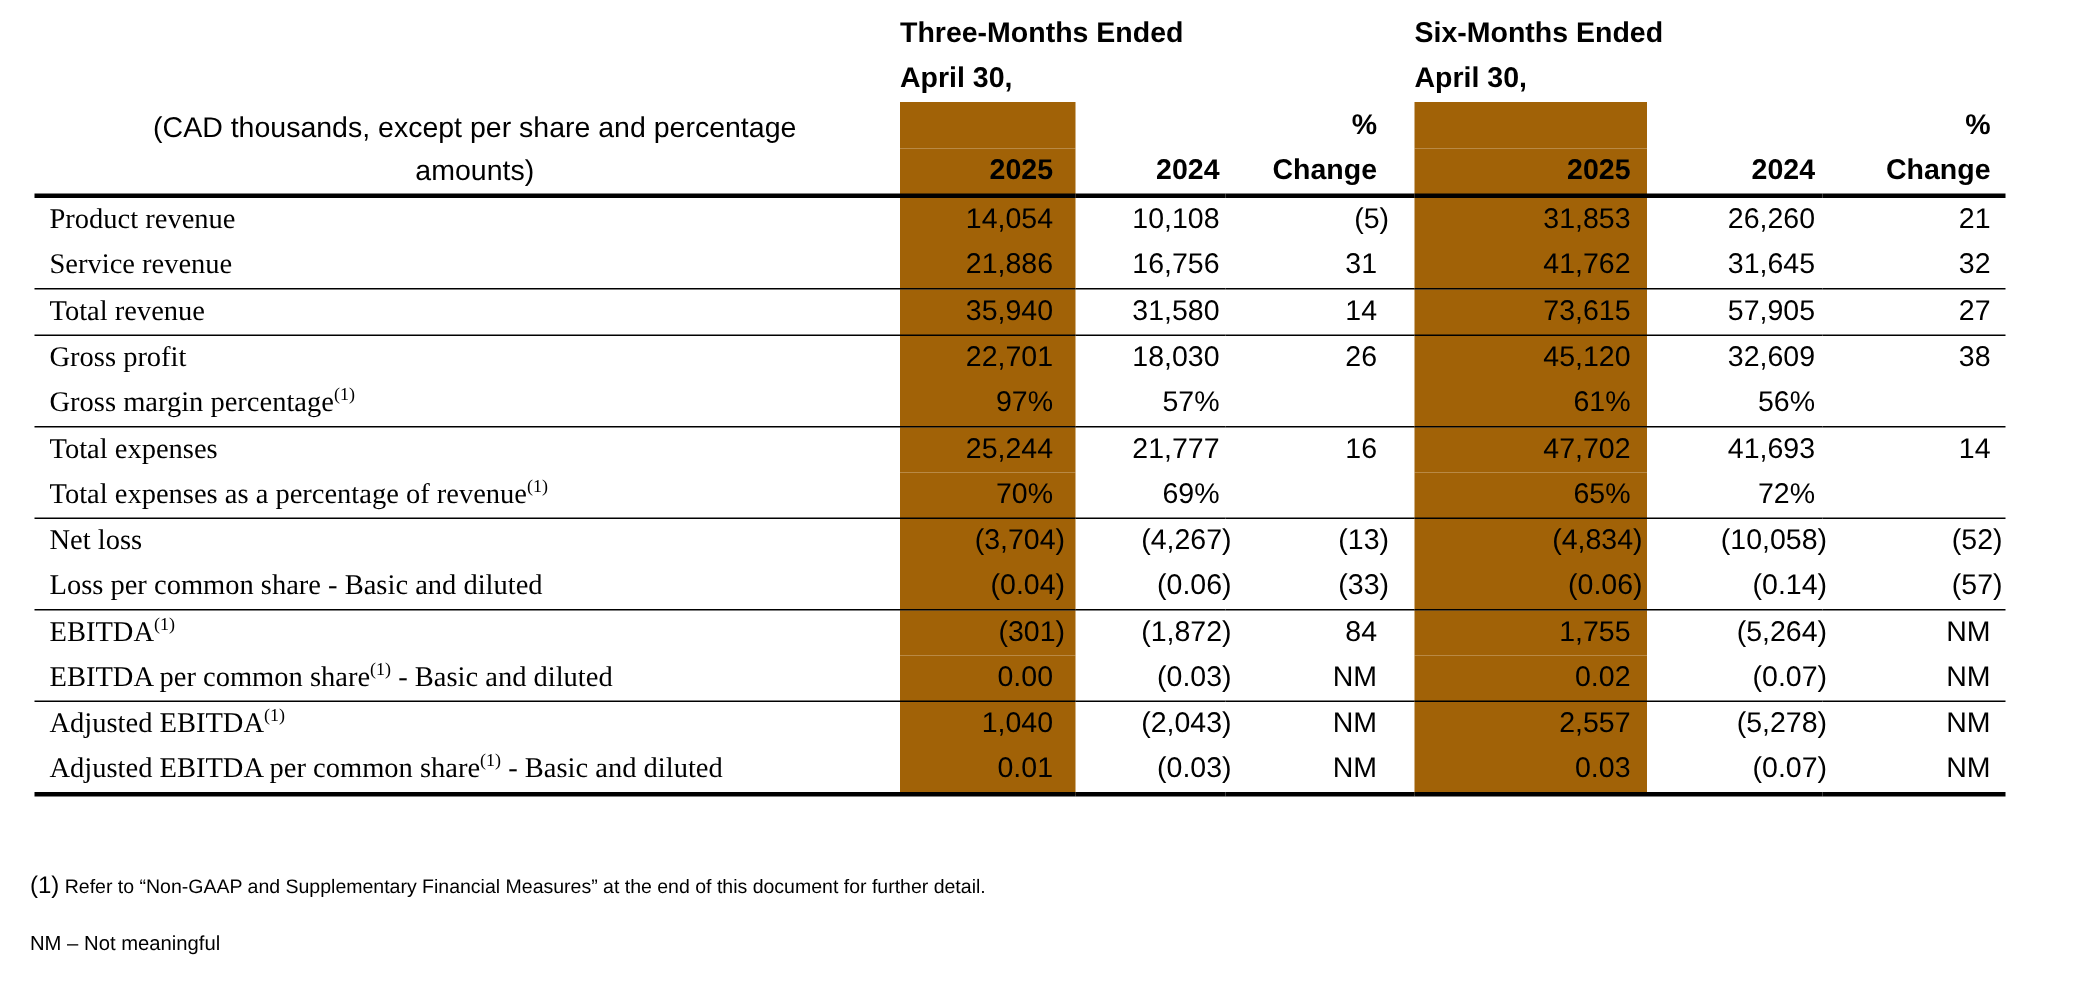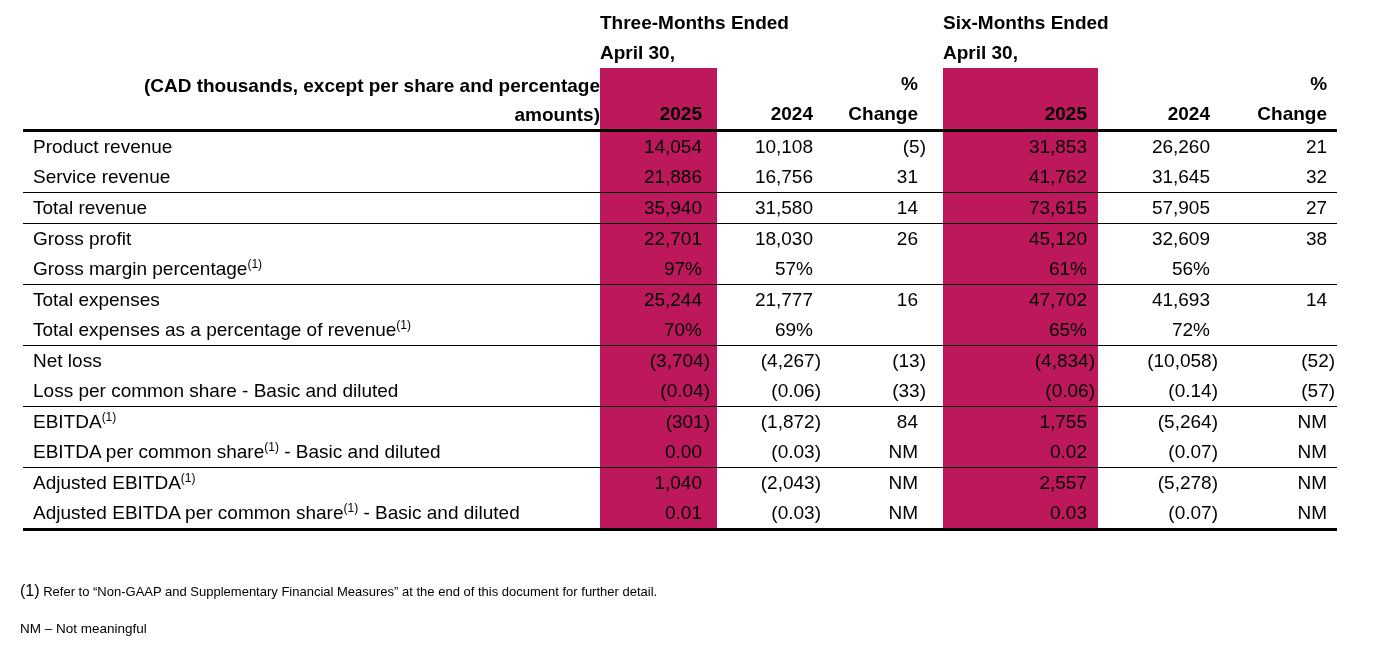--- a/index.html
+++ b/index.html
@@ -21,29 +21,29 @@
     line-height: 30px;
   }
   th, td { padding: 0; font-weight: normal; vertical-align: middle; }
   
   tr.hrowA th, tr.hrowB th { font-weight: bold; text-align: left; }
   tr.hrowA { height: 28px; }
   tr.hrowB { height: 29px; margin-top: 28px; }
   tr.hrowC { height: 31px; }
   tr.hrowD { height: 31px; }
   th.unit {
-    text-align: right;
+    text-align: center;
     vertical-align: bottom;
     padding-left: 10px;
     line-height: 29px;
-    font-weight: bold;
+    font-weight: normal;
   }
   .colh { font-weight: bold; }
-  .shade { background: #be185d; }
-  td.label { text-align: left; padding-left: 10px; }
+  .shade { background: #a16207; }
+  td.label { text-align: left; padding-left: 10px; font-family: Liberation Serif, serif; }
   .val { text-align: right; }
   
   .c0 { padding-right: 15px; }
   .c1 { padding-right: 4px; }
   .c2 { padding-right: 12px; }
   .c3 { padding-right: 11px; }
   .c4 { padding-right: 5px; }
   .c5 { padding-right: 10px; }
   .hang { margin-right: -8px; }
   sup.fnmark { font-size: 12px; line-height: 0; vertical-align: super; }

